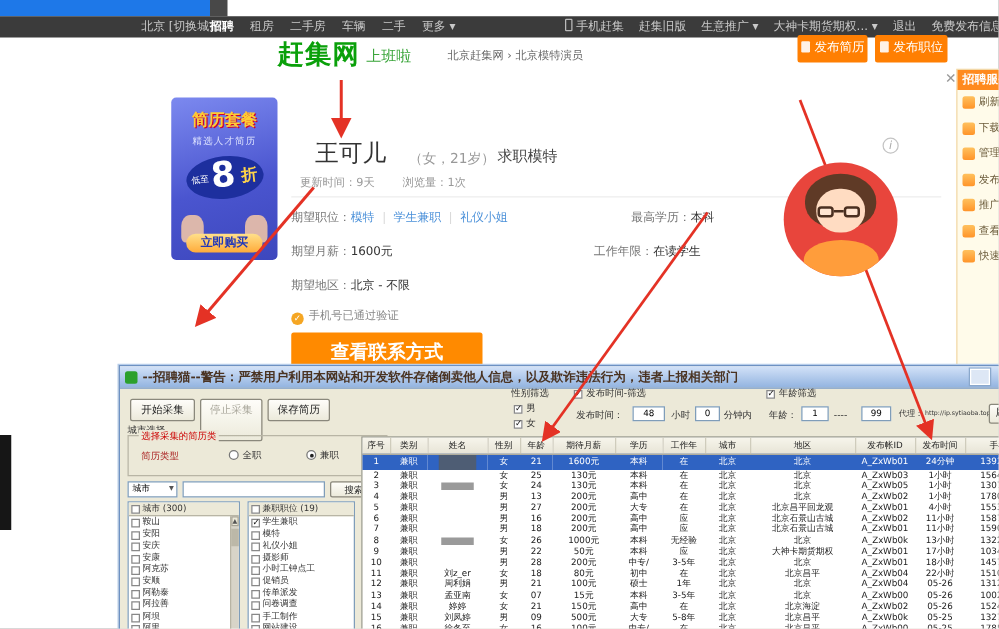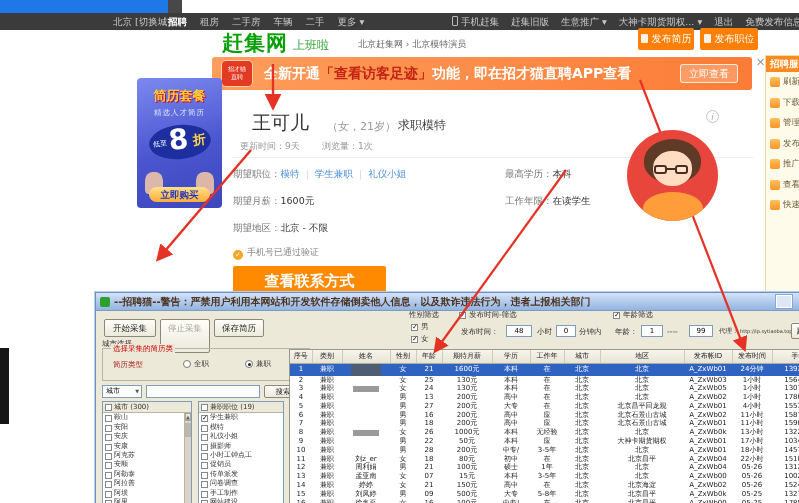--- a/index.html
+++ b/index.html
@@ -131,28 +131,20 @@
         <span class="nav-item">大神卡期货期权... ▾</span>
         <span class="nav-item">退出</span>
         <span class="nav-item">免费发布信息</span>
       </span>
   </div>
   <div class="abs" id="logotag">上班啦</div>
   <div class="abs" id="crumb">北京赶集网 › 北京模特演员</div>
   <div class="abs pubbtn" style="left:638px;top:28px;width:56px"><span class="doc"></span><span>发布简历</span></div>
   <div class="abs pubbtn" style="left:700px;top:28px;width:58px"><span class="doc"></span><span>发布职位</span></div>
 
-  <div class="abs" id="banner">
-    <div id="badge">
-        <div>招才猫</div>
-        <div>直聘</div>
-      </div>
-    <div id="bantext"><span>全新开通</span><span class="em">「查看访客足迹」</span><span>功能，即在招才猫直聘APP查看</span></div>
-    <div id="banbtn">立即查看</div>
-  </div>
   <div class="abs" id="banclose">✕</div>
 
   <div class="abs" id="ad">
     <div class="t1">简历套餐</div>
     <div class="t2">精选人才简历</div>
     <div class="blob">
       <span class="pre">低至</span>
       <span class="num">8</span>
       <span class="suf">折</span>
     </div>
@@ -165,21 +157,21 @@
   <div class="abs" id="pmeta">（女，21岁）</div>
   <div class="abs" id="pobj">求职模特</div>
   <div class="abs" id="pupd"><span>更新时间：</span><span>9天</span></div>
   <div class="abs" id="pviews"><span>浏览量：</span><span>1次</span></div>
   <div class="abs" id="phr"></div>
 
   <div class="abs frow" style="left:233px;top:168px"><span>期望职位：</span><span id="joblinks"><a>模特</a><span class="sep">｜</span><a>学生兼职</a><span class="sep">｜</span><a>礼仪小姐</a></span></div>
   <div class="abs frow" style="left:233px;top:195px"><span>期望月薪：</span><b>1600元</b></div>
   <div class="abs frow" style="left:233px;top:222px"><span>期望地区：</span><b>北京 - 不限</b></div>
   <div class="abs frow" style="left:505px;top:168px"><span>最高学历：</span><b>本科</b></div>
-  <div class="abs frow" style="left:505px;top:195px"><span>工作年限：</span><b>在读学生</b></div>
+  <div class="abs frow" style="left:475px;top:195px"><span>工作年限：</span><b>在读学生</b></div>
 
   <div class="abs" id="verif"><span class="coin">✓</span><span>手机号已通过验证</span></div>
   <div class="abs" id="contactbtn">查看联系方式</div>
   <div class="abs" id="infoico">i</div>
 
   <div class="abs" id="svc">
     <div class="hd">招聘服务</div>
     <div id="svc-items">
         <div class="sv-item">
           <span class="sv-ico"></span>

